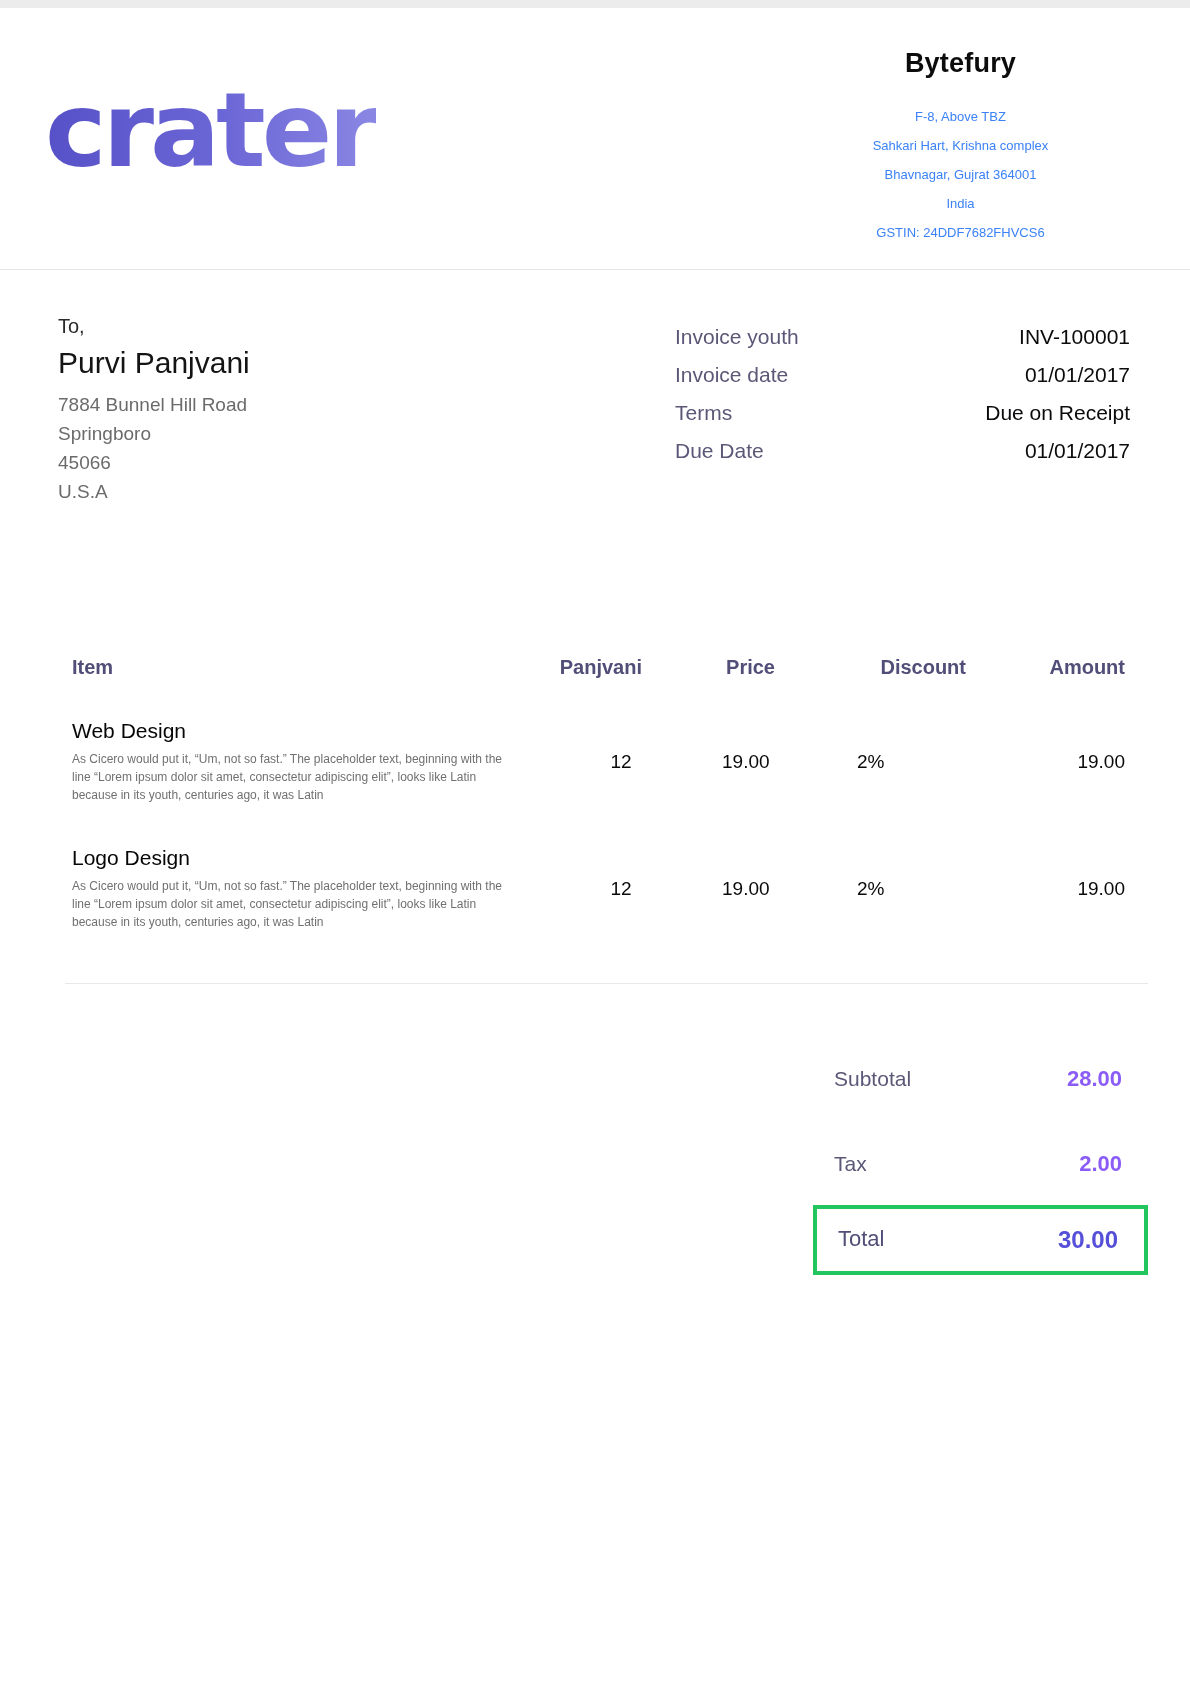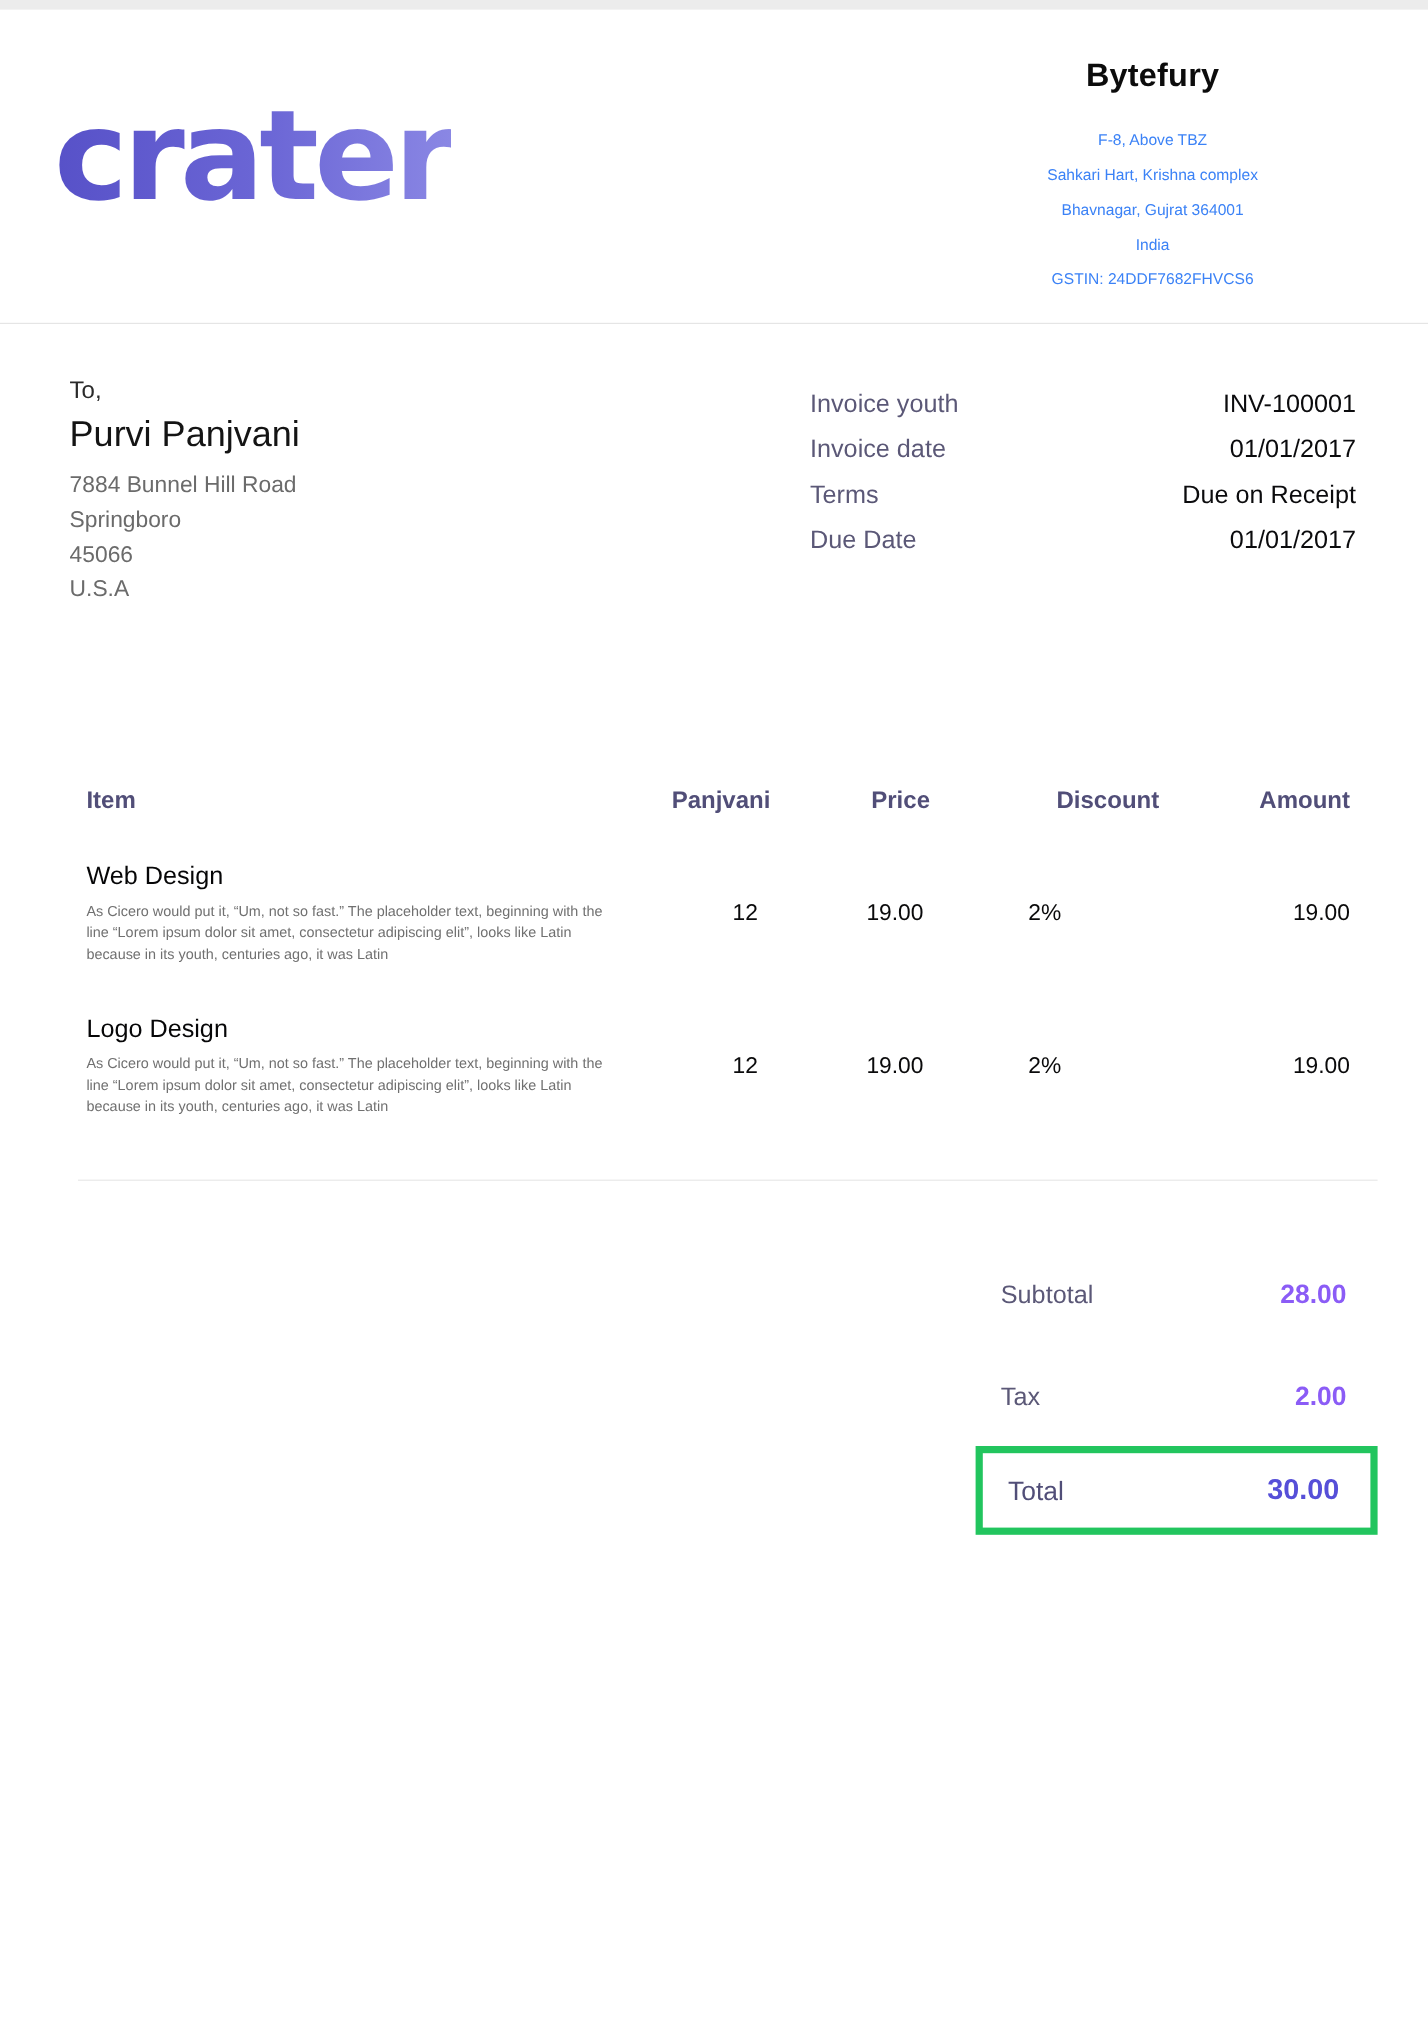--- a/index.html
+++ b/index.html
@@ -123,25 +123,25 @@
     display: flex;
     justify-content: space-between;
     align-items: baseline;
     padding: 0 26px 0 21px;
     margin-bottom: 19px;
   }
   .totals-label { font-size: 21px; color: #5b5877; text-align: center; }
   .totals-value { font-size: 22px; font-weight: 700; color: #8b5cf6; margin-top: 40px; }
   .total-box {
     margin-top: 28px;
-    border: 6px solid #22c55e;
+    border: 4px solid #22c55e;
     background: #ffffff;
     display: flex;
     justify-content: space-between;
-    align-items: flex-end;
+    align-items: flex-start;
     padding: 17px 26px 17px 21px;
   }
   .total-label { font-size: 22px; color: #514e78; }
   .total-value { font-size: 24px; font-weight: 600; color: #564fd8; }
 </style>
 </head>
 <body>
 
 <div class="top-strip"></div>
 

